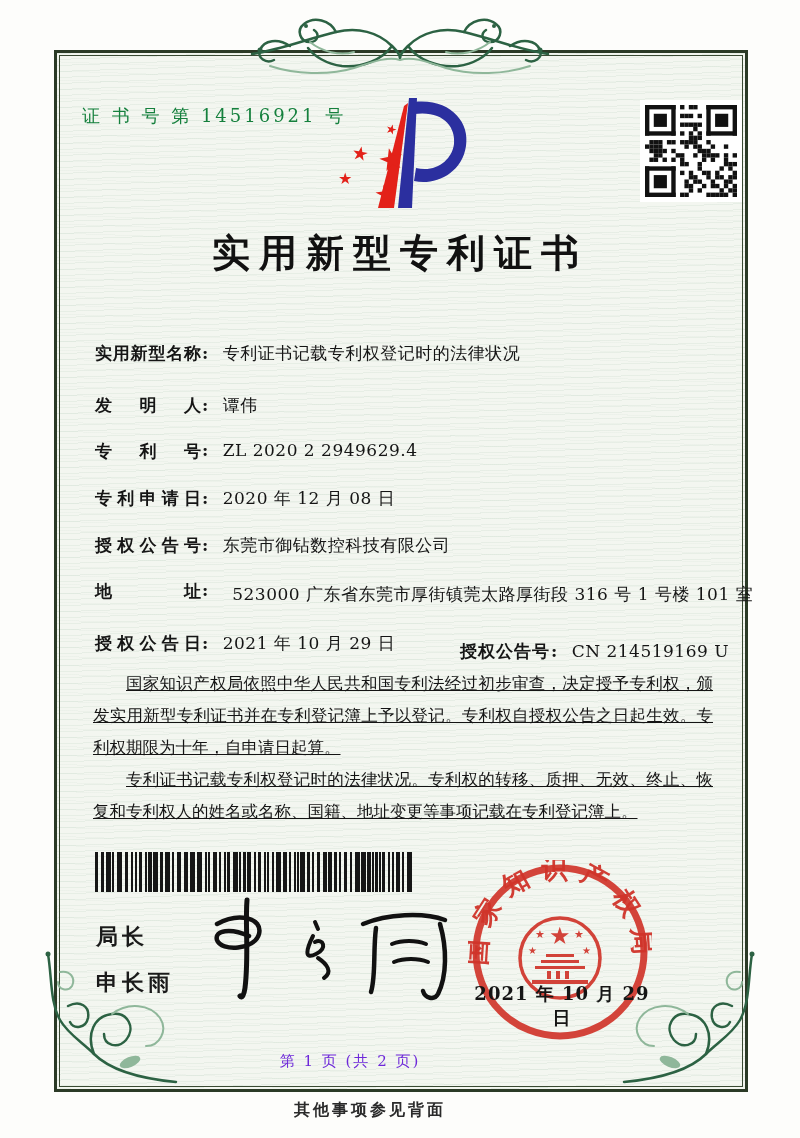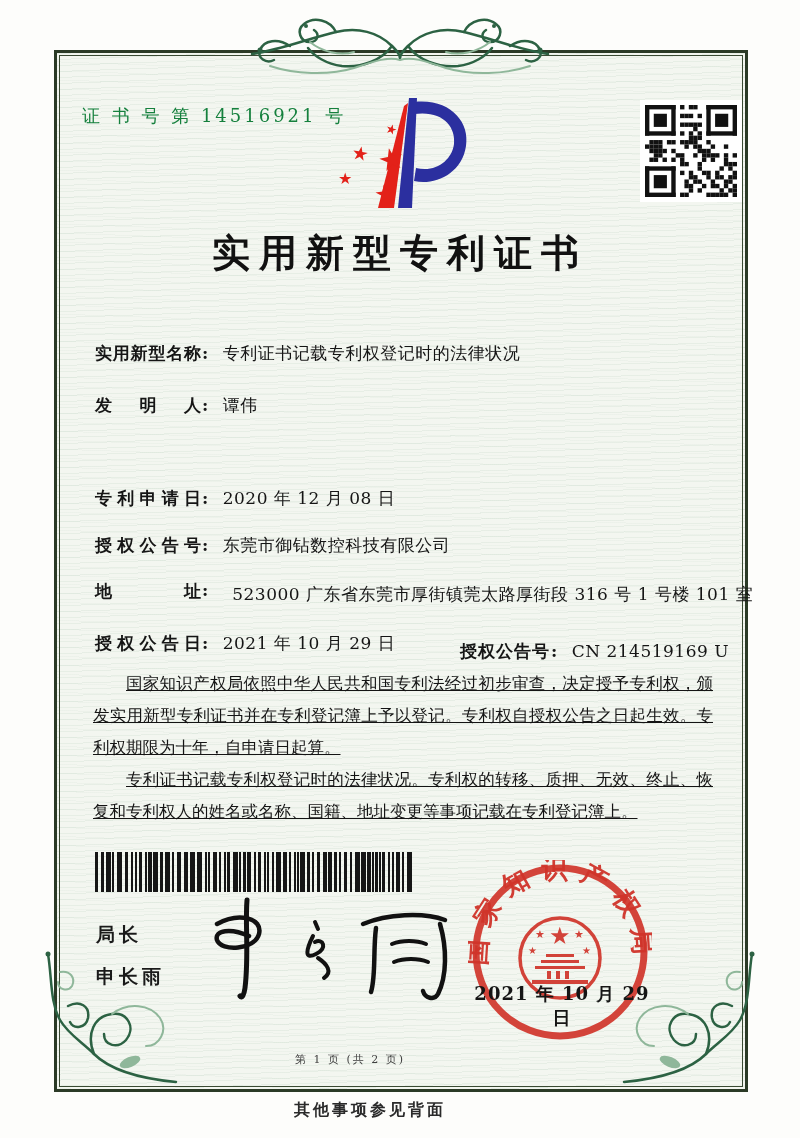--- a/index.html
+++ b/index.html
@@ -49,31 +49,31 @@
   .grant-no{position:absolute;left:365px;top:0;margin-top:8px;}
   .grant-no .glabel{font-weight:600;letter-spacing:1px;}
   
   .body-text{
     position:absolute;left:93px;top:668px;width:620px;z-index:6;
     font-size:16.5px;line-height:32px;text-align:justify;color:#141414;
   }
   .body-text p{margin:0;text-indent:2em;text-decoration:underline;}
   
   .barcode{position:absolute;left:95px;top:852px;z-index:6;}
-  .director{position:absolute;left:96px;top:922px;z-index:6;font-size:19px;font-weight:600;letter-spacing:4px;color:#1a1a1a;}
+  .director{position:absolute;left:96px;top:922px;z-index:6;font-size:22px;font-weight:600;letter-spacing:4px;color:#1a1a1a;}
   .director .nm{margin-top:16px;}
   .signature{position:absolute;left:195px;top:892px;z-index:7;}
   .seal{position:absolute;left:468px;top:860px;z-index:6;}
   .seal-date{
     position:absolute;left:470px;top:982px;width:184px;text-align:center;z-index:8;
     font-size:18px;font-weight:700;letter-spacing:1px;color:#151515;
   }
   .footer-page{
     position:absolute;left:0;width:700px;top:1052px;text-align:center;z-index:6;
-    font-size:11px;letter-spacing:2px;color:#404040;
+    font-size:15px;letter-spacing:2px;color:#6d28d9;
   }
   .back-note{
     position:absolute;left:0;width:740px;top:1100px;text-align:center;z-index:6;
     font-size:16px;font-weight:600;letter-spacing:3px;color:#2a2a2a;
   }
 </style>
 </head>
 <body>
 
 <div class="page">
@@ -258,20 +258,24 @@
   <div class="title">实用新型专利证书</div>
 
   <div class="row" style="top:342px">
     <span class="flabel">实用新型名称</span><span class="colon">:</span>
     <span class="fvalue">专利证书记载专利权登记时的法律状况</span>
   </div>
   <div class="row" style="top:394px">
     <span class="flabel">发明人</span><span class="colon">:</span>
     <span class="fvalue">谭伟</span>
   </div>
+  <div class="row" style="top:440px">
+    <span class="flabel">专利号</span><span class="colon">:</span>
+    <span class="fvalue">ZL 2020 2 2949629.4</span>
+  </div>
   <div class="row" style="top:487px">
     <span class="flabel">专利申请日</span><span class="colon">:</span>
     <span class="fvalue">2020 年 12 月 08 日</span>
   </div>
   <div class="row" style="top:534px">
     <span class="flabel">授权公告号</span><span class="colon">:</span>
     <span class="fvalue">东莞市御钻数控科技有限公司</span>
   </div>
   <div class="row" style="top:580px">
     <span class="flabel">地址</span><span class="colon">:</span>

